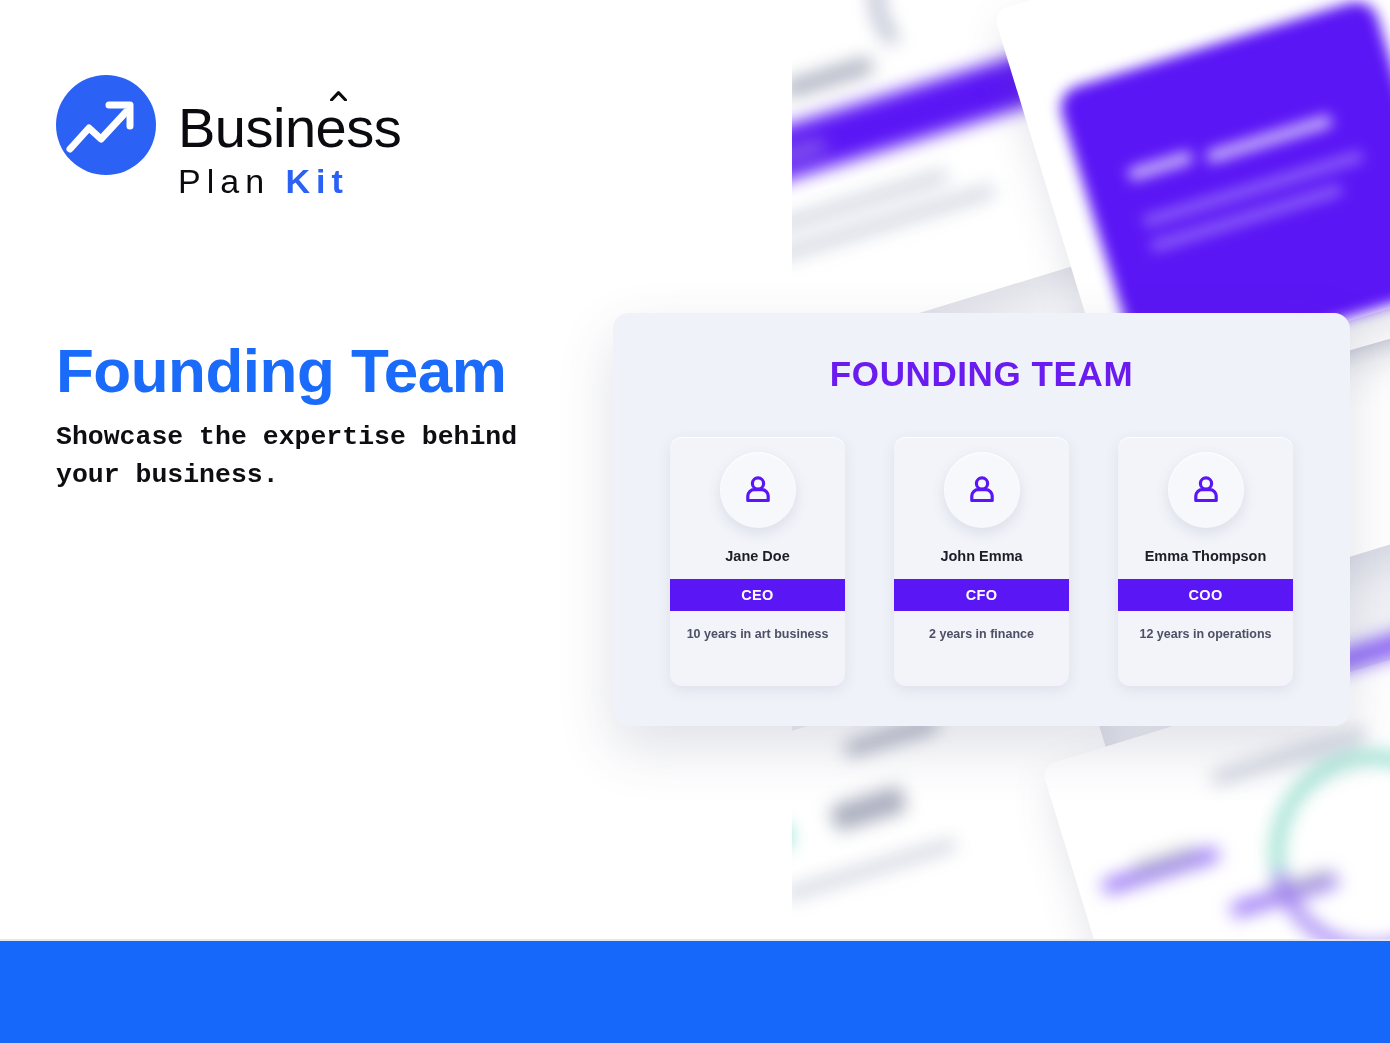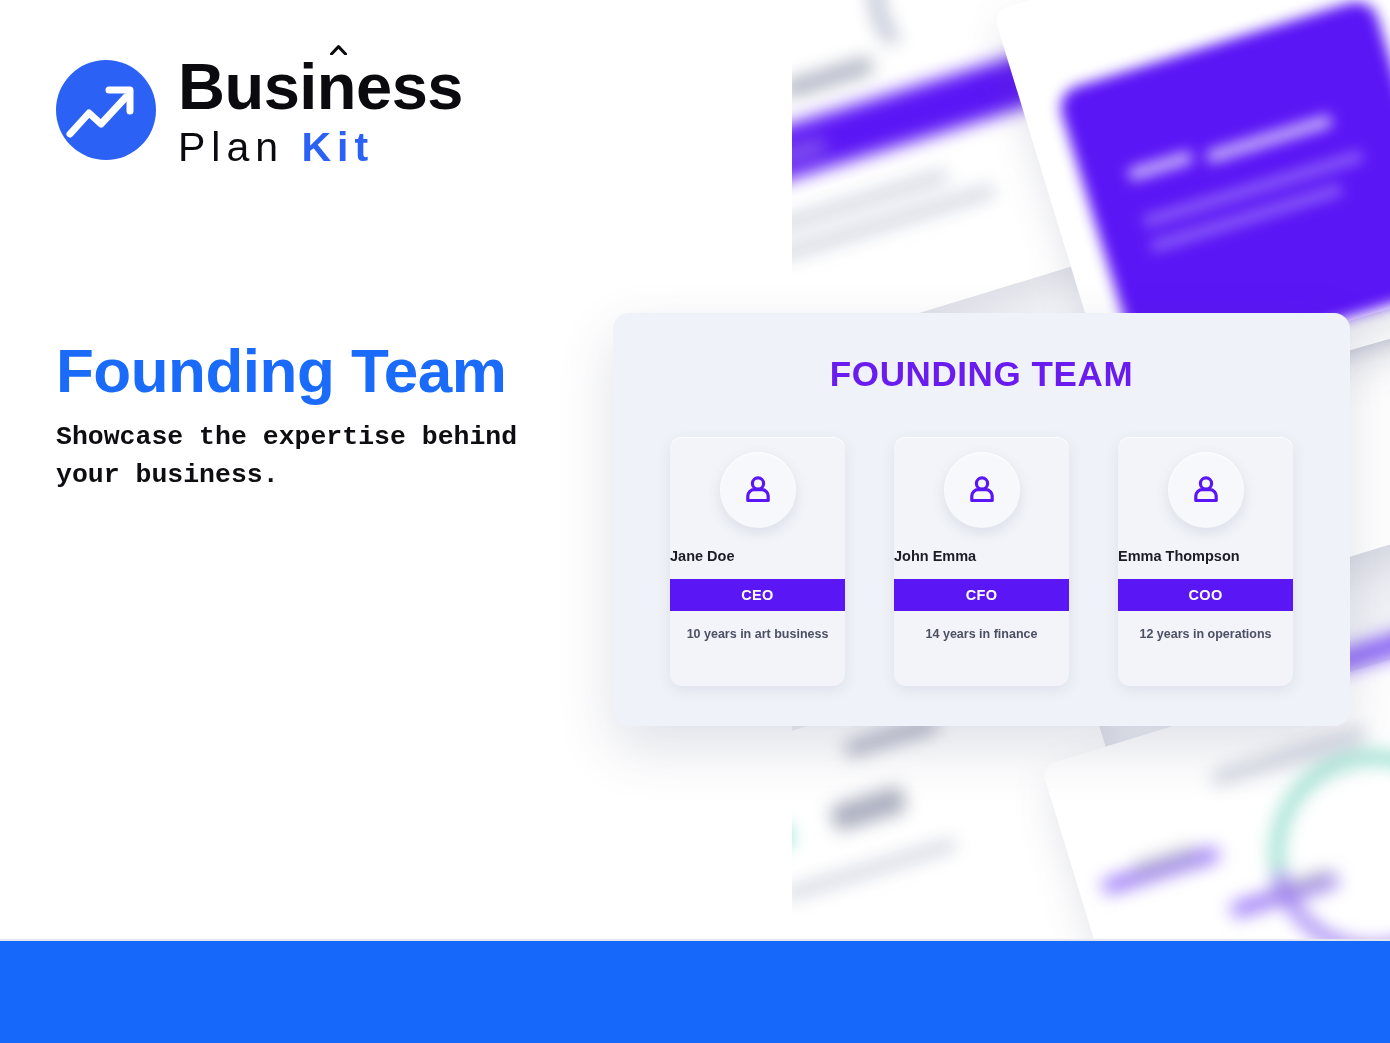--- a/index.html
+++ b/index.html
@@ -117,28 +117,29 @@
     display: block;
     flex: none;
   }
   #logo-words {
     display: flex;
     flex-direction: column;
     line-height: 1;
     padding-top: 2px;
   }
   #logo-line-1 {
-    font-size: 65px;
-    font-weight: 700;
+    font-size: 56px;
+    font-weight: 400;
     color: #0b0b0f;
     letter-spacing: -0.5px;
     position: relative;
+    margin-top: 46px;
   }
   #logo-line-2 {
-    font-size: 41px;
+    font-size: 34px;
     font-weight: 500;
     color: #0b0b0f;
     letter-spacing: 6px;
     margin-top: 8px;
   }
   #logo-kit {
     color: #2b62f5;
     font-weight: 700;
   }
   #logo-hat {
@@ -227,20 +228,21 @@
     box-shadow: 0 5px 14px rgba(70, 76, 120, 0.13),
                 inset 0 1px 2px rgba(255,255,255,1);
     display: flex;
     align-items: center;
     justify-content: center;
   }
   .member-name {
     position: absolute;
     left: 0; right: 0;
     top: 111px;
+    text-align: center;
     font-size: 14.5px;
     font-weight: 700;
     color: #1d1d27;
   }
   .member-role {
     position: absolute;
     left: 0; right: 0;
     top: 142px;
     height: 32px;
     background: #5b16f5;
@@ -391,21 +393,21 @@
 
       <div class="member-card">
         <div class="avatar-wrap">
           <svg width="34" height="34" viewBox="0 0 34 34">
             <circle cx="17" cy="10.5" r="5.6" fill="none" stroke="#5b16f5" stroke-width="3.2"></circle>
             <path d="M6.8 27.5 v-4.4 a6.4 6.4 0 0 1 6.4 -6.4 h7.6 a6.4 6.4 0 0 1 6.4 6.4 v4.4 z" fill="none" stroke="#5b16f5" stroke-width="3.2" stroke-linejoin="round"></path>
           </svg>
         </div>
         <div class="member-name">John Emma</div>
         <div class="member-role">CFO</div>
-        <div class="member-exp">14 years in finance</div>
+        <div class="member-exp">2 years in finance</div>
       </div>
 
       <div class="member-card">
         <div class="avatar-wrap">
           <svg width="34" height="34" viewBox="0 0 34 34">
             <circle cx="17" cy="10.5" r="5.6" fill="none" stroke="#5b16f5" stroke-width="3.2"></circle>
             <path d="M6.8 27.5 v-4.4 a6.4 6.4 0 0 1 6.4 -6.4 h7.6 a6.4 6.4 0 0 1 6.4 6.4 v4.4 z" fill="none" stroke="#5b16f5" stroke-width="3.2" stroke-linejoin="round"></path>
           </svg>
         </div>
         <div class="member-name">Emma Thompson</div>

